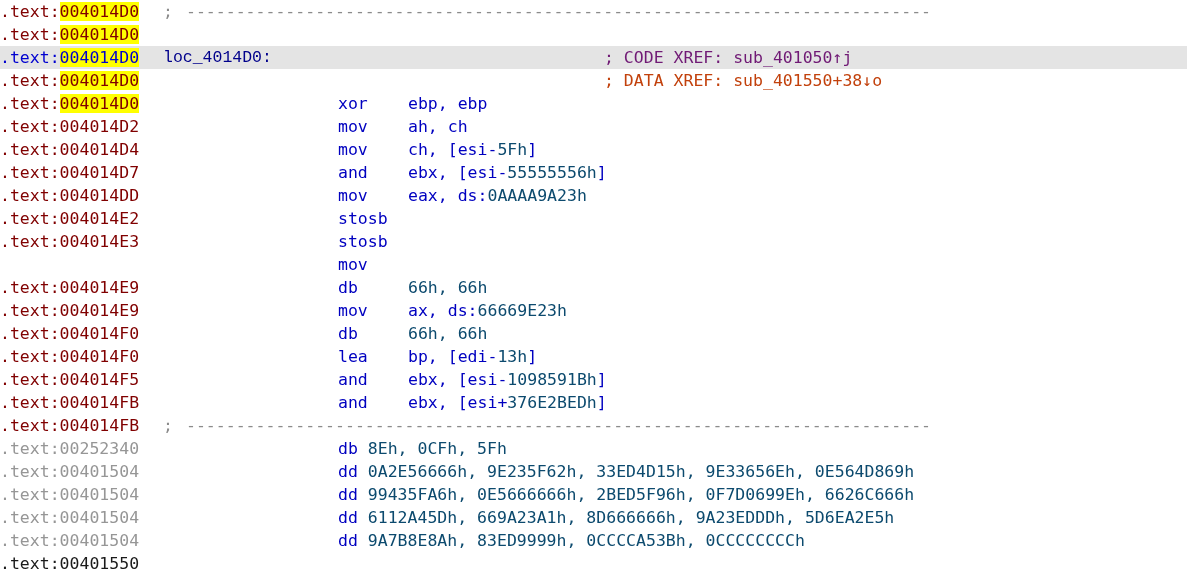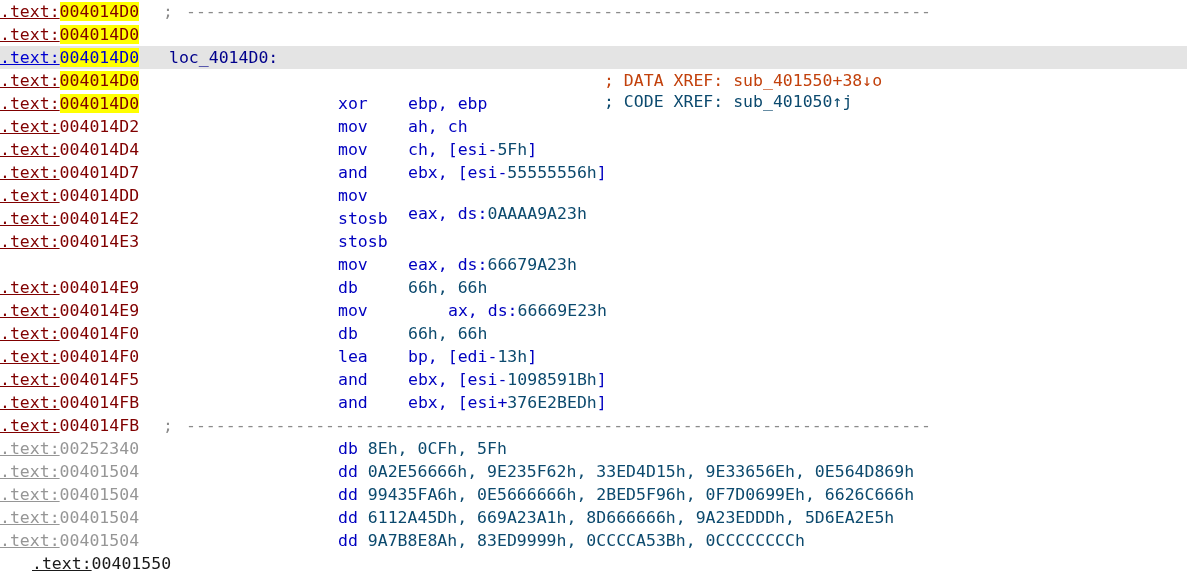--- a/index.html
+++ b/index.html
@@ -32,21 +32,21 @@
   }
   .row.selected {
     background: #e4e4e4;
   }
 
   
   .addr {
     display: inline-block;
     white-space: pre;
   }
-  .seg        { color: #800000; text-decoration: underline; }
+  .seg        { color: #800000; }
   .seg.gray   { color: #969696; }
   .seg.black  { color: #1a1a1a; }
   .seg.sel    { color: #0000d0; }
 
   .hexaddr        { color: #800000; }
   .hexaddr.hl     { background: #ffff00; }
   .hexaddr.gray   { color: #969696; }
   .hexaddr.black  { color: #1a1a1a; }
   .hexaddr.sel    { color: #0000d0; }
 
@@ -58,45 +58,45 @@
 
   .label   { color: #00008b; }
   .mnem    { color: #0000c0; }
   .oper    { color: #0000c0; }
   .num     { color: #0c4a6e; }
   .datakw  { color: #0000c0; }
 
   .cmt-dash { color: #8b8b8b; }
   .cmt-semi { color: #8b8b8b; }
 
-  .xref-code { color: #0c4a6e; margin-top: 44px; }
+  .xref-code { color: #701a75; }
   .xref-data { color: #c2410c; }
 </style>
 </head>
 <body>
 
 <div id="listing">
     <div class="row"><span class="addr" style="position: absolute; left: 0px; top: 0px;"><span class="seg">.text:</span><span class="hexaddr hl">004014D0</span></span><span class="cmt-semi" style="position: absolute; left: 163px; top: 0px;">;</span><span class="cmt-dash" style="position: absolute; left: 186px; top: 0px;">---------------------------------------------------------------------------</span></div>
     <div class="row"><span class="addr" style="position: absolute; left: 0px; top: 0px;"><span class="seg">.text:</span><span class="hexaddr hl">004014D0</span></span></div>
-    <div class="row selected"><span class="addr" style="position: absolute; left: 0px; top: 0px;"><span class="seg sel">.text:</span><span class="hexaddr sel hl">004014D0</span></span><span class="label" style="position: absolute; left: 169px; top: 0px;">loc_4014D0:</span><span class="xref-code" style="position: absolute; left: 604px; top: 0px;">; CODE XREF: sub_401050↑j</span></div>
+    <div class="row selected"><span class="addr" style="position: absolute; left: 0px; top: 0px;"><span class="seg sel">.text:</span><span class="hexaddr sel hl">004014D0</span></span><span class="label" style="position: absolute; left: 163px; top: 0px; font-family: Liberation Mono, monospace;">loc_4014D0:</span><span class="xref-code" style="position: absolute; left: 604px; top: 0px;">; CODE XREF: sub_401050↑j</span></div>
     <div class="row"><span class="addr" style="position: absolute; left: 0px; top: 0px;"><span class="seg">.text:</span><span class="hexaddr hl">004014D0</span></span><span class="xref-data" style="position: absolute; left: 604px; top: 0px;">; DATA XREF: sub_401550+38↓o</span></div>
     <div class="row"><span class="addr" style="position: absolute; left: 0px; top: 0px;"><span class="seg">.text:</span><span class="hexaddr hl">004014D0</span></span><span class="mnem" style="position: absolute; left: 338px; top: 0px;">xor</span><span class="body" style="position: absolute; left: 408px; top: 0px;"><span class="oper">ebp, ebp</span></span></div>
     <div class="row"><span class="addr" style="position: absolute; left: 0px; top: 0px;"><span class="seg">.text:</span><span class="hexaddr">004014D2</span></span><span class="mnem" style="position: absolute; left: 338px; top: 0px;">mov</span><span class="body" style="position: absolute; left: 408px; top: 0px;"><span class="oper">ah, ch</span></span></div>
     <div class="row"><span class="addr" style="position: absolute; left: 0px; top: 0px;"><span class="seg">.text:</span><span class="hexaddr">004014D4</span></span><span class="mnem" style="position: absolute; left: 338px; top: 0px;">mov</span><span class="body" style="position: absolute; left: 408px; top: 0px;"><span class="oper">ch, [esi-</span><span class="num">5Fh</span><span class="oper">]</span></span></div>
     <div class="row"><span class="addr" style="position: absolute; left: 0px; top: 0px;"><span class="seg">.text:</span><span class="hexaddr">004014D7</span></span><span class="mnem" style="position: absolute; left: 338px; top: 0px;">and</span><span class="body" style="position: absolute; left: 408px; top: 0px;"><span class="oper">ebx, [esi-</span><span class="num">55555556h</span><span class="oper">]</span></span></div>
-    <div class="row"><span class="addr" style="position: absolute; left: 0px; top: 0px;"><span class="seg">.text:</span><span class="hexaddr">004014DD</span></span><span class="mnem" style="position: absolute; left: 338px; top: 0px;">mov</span><span class="body" style="position: absolute; left: 408px; top: 0px; margin-top: 18px;"><span class="oper">eax, ds:</span><span class="num">0AAAA9A23h</span></span></div>
+    <div class="row"><span class="addr" style="position: absolute; left: 0px; top: 0px;"><span class="seg">.text:</span><span class="hexaddr">004014DD</span></span><span class="mnem" style="position: absolute; left: 338px; top: 0px;">mov</span><span class="body" style="position: absolute; left: 408px; top: 0px;"><span class="oper">eax, ds:</span><span class="num">0AAAA9A23h</span></span></div>
     <div class="row"><span class="addr" style="position: absolute; left: 0px; top: 0px;"><span class="seg">.text:</span><span class="hexaddr">004014E2</span></span><span class="mnem" style="position: absolute; left: 338px; top: 0px;">stosb</span></div>
     <div class="row"><span class="addr" style="position: absolute; left: 0px; top: 0px;"><span class="seg">.text:</span><span class="hexaddr">004014E3</span></span><span class="mnem" style="position: absolute; left: 338px; top: 0px;">stosb</span></div>
-    <div class="row"><span class="mnem" style="position: absolute; left: 338px; top: 0px;">mov</span><span class="body" style="position: absolute; left: 408px; top: 0px;"><span class="oper">eax, ds:</span><span class="num">66679A23h</span></span></div>
+    <div class="row"><span class="mnem" style="position: absolute; left: 338px; top: 0px;">mov</span></div>
     <div class="row"><span class="addr" style="position: absolute; left: 0px; top: 0px;"><span class="seg">.text:</span><span class="hexaddr">004014E9</span></span><span class="mnem" style="position: absolute; left: 338px; top: 0px;">db</span><span class="body" style="position: absolute; left: 408px; top: 0px;"><span class="num">66h, 66h</span></span></div>
-    <div class="row"><span class="addr" style="position: absolute; left: 0px; top: 0px;"><span class="seg">.text:</span><span class="hexaddr">004014E9</span></span><span class="mnem" style="position: absolute; left: 338px; top: 0px;">mov</span><span class="body" style="position: absolute; left: 408px; top: 0px; margin-left: 40px;"><span class="oper">ax, ds:</span><span class="num">66669E23h</span></span></div>
+    <div class="row"><span class="addr" style="position: absolute; left: 0px; top: 0px;"><span class="seg">.text:</span><span class="hexaddr">004014E9</span></span><span class="mnem" style="position: absolute; left: 338px; top: 0px;">mov</span><span class="body" style="position: absolute; left: 408px; top: 0px;"><span class="oper">ax, ds:</span><span class="num">66669E23h</span></span></div>
     <div class="row"><span class="addr" style="position: absolute; left: 0px; top: 0px;"><span class="seg">.text:</span><span class="hexaddr">004014F0</span></span><span class="mnem" style="position: absolute; left: 338px; top: 0px;">db</span><span class="body" style="position: absolute; left: 408px; top: 0px;"><span class="num">66h, 66h</span></span></div>
     <div class="row"><span class="addr" style="position: absolute; left: 0px; top: 0px;"><span class="seg">.text:</span><span class="hexaddr">004014F0</span></span><span class="mnem" style="position: absolute; left: 338px; top: 0px;">lea</span><span class="body" style="position: absolute; left: 408px; top: 0px;"><span class="oper">bp, [edi-</span><span class="num">13h</span><span class="oper">]</span></span></div>
     <div class="row"><span class="addr" style="position: absolute; left: 0px; top: 0px;"><span class="seg">.text:</span><span class="hexaddr">004014F5</span></span><span class="mnem" style="position: absolute; left: 338px; top: 0px;">and</span><span class="body" style="position: absolute; left: 408px; top: 0px;"><span class="oper">ebx, [esi-</span><span class="num">1098591Bh</span><span class="oper">]</span></span></div>
     <div class="row"><span class="addr" style="position: absolute; left: 0px; top: 0px;"><span class="seg">.text:</span><span class="hexaddr">004014FB</span></span><span class="mnem" style="position: absolute; left: 338px; top: 0px;">and</span><span class="body" style="position: absolute; left: 408px; top: 0px;"><span class="oper">ebx, [esi+</span><span class="num">376E2BEDh</span><span class="oper">]</span></span></div>
     <div class="row"><span class="addr" style="position: absolute; left: 0px; top: 0px;"><span class="seg">.text:</span><span class="hexaddr">004014FB</span></span><span class="cmt-semi" style="position: absolute; left: 163px; top: 0px;">;</span><span class="cmt-dash" style="position: absolute; left: 186px; top: 0px;">---------------------------------------------------------------------------</span></div>
     <div class="row"><span class="addr" style="position: absolute; left: 0px; top: 0px;"><span class="seg gray">.text:</span><span class="hexaddr gray">00252340</span></span><span class="body" style="position: absolute; left: 338px; top: 0px; text-align: right;"><span class="datakw">db </span><span class="num">8Eh, 0CFh, 5Fh</span></span></div>
     <div class="row"><span class="addr" style="position: absolute; left: 0px; top: 0px;"><span class="seg gray">.text:</span><span class="hexaddr gray">00401504</span></span><span class="body" style="position: absolute; left: 338px; top: 0px;"><span class="datakw">dd </span><span class="num">0A2E56666h, 9E235F62h, 33ED4D15h, 9E33656Eh, 0E564D869h</span></span></div>
     <div class="row"><span class="addr" style="position: absolute; left: 0px; top: 0px;"><span class="seg gray">.text:</span><span class="hexaddr gray">00401504</span></span><span class="body" style="position: absolute; left: 338px; top: 0px;"><span class="datakw">dd </span><span class="num">99435FA6h, 0E5666666h, 2BED5F96h, 0F7D0699Eh, 6626C666h</span></span></div>
     <div class="row"><span class="addr" style="position: absolute; left: 0px; top: 0px;"><span class="seg gray">.text:</span><span class="hexaddr gray">00401504</span></span><span class="body" style="position: absolute; left: 338px; top: 0px;"><span class="datakw">dd </span><span class="num">6112A45Dh, 669A23A1h, 8D666666h, 9A23EDDDh, 5D6EA2E5h</span></span></div>
     <div class="row"><span class="addr" style="position: absolute; left: 0px; top: 0px;"><span class="seg gray">.text:</span><span class="hexaddr gray">00401504</span></span><span class="body" style="position: absolute; left: 338px; top: 0px;"><span class="datakw">dd </span><span class="num">9A7B8E8Ah, 83ED9999h, 0CCCCA53Bh, 0CCCCCCCCh</span></span></div>
-    <div class="row"><span class="addr" style="position: absolute; left: 0px; top: 0px; margin-left: 32px;"><span class="seg black">.text:</span><span class="hexaddr black">00401550</span></span></div>
+    <div class="row"><span class="addr" style="position: absolute; left: 0px; top: 0px;"><span class="seg black">.text:</span><span class="hexaddr black">00401550</span></span></div>
   </div>
 
 </body></html>

